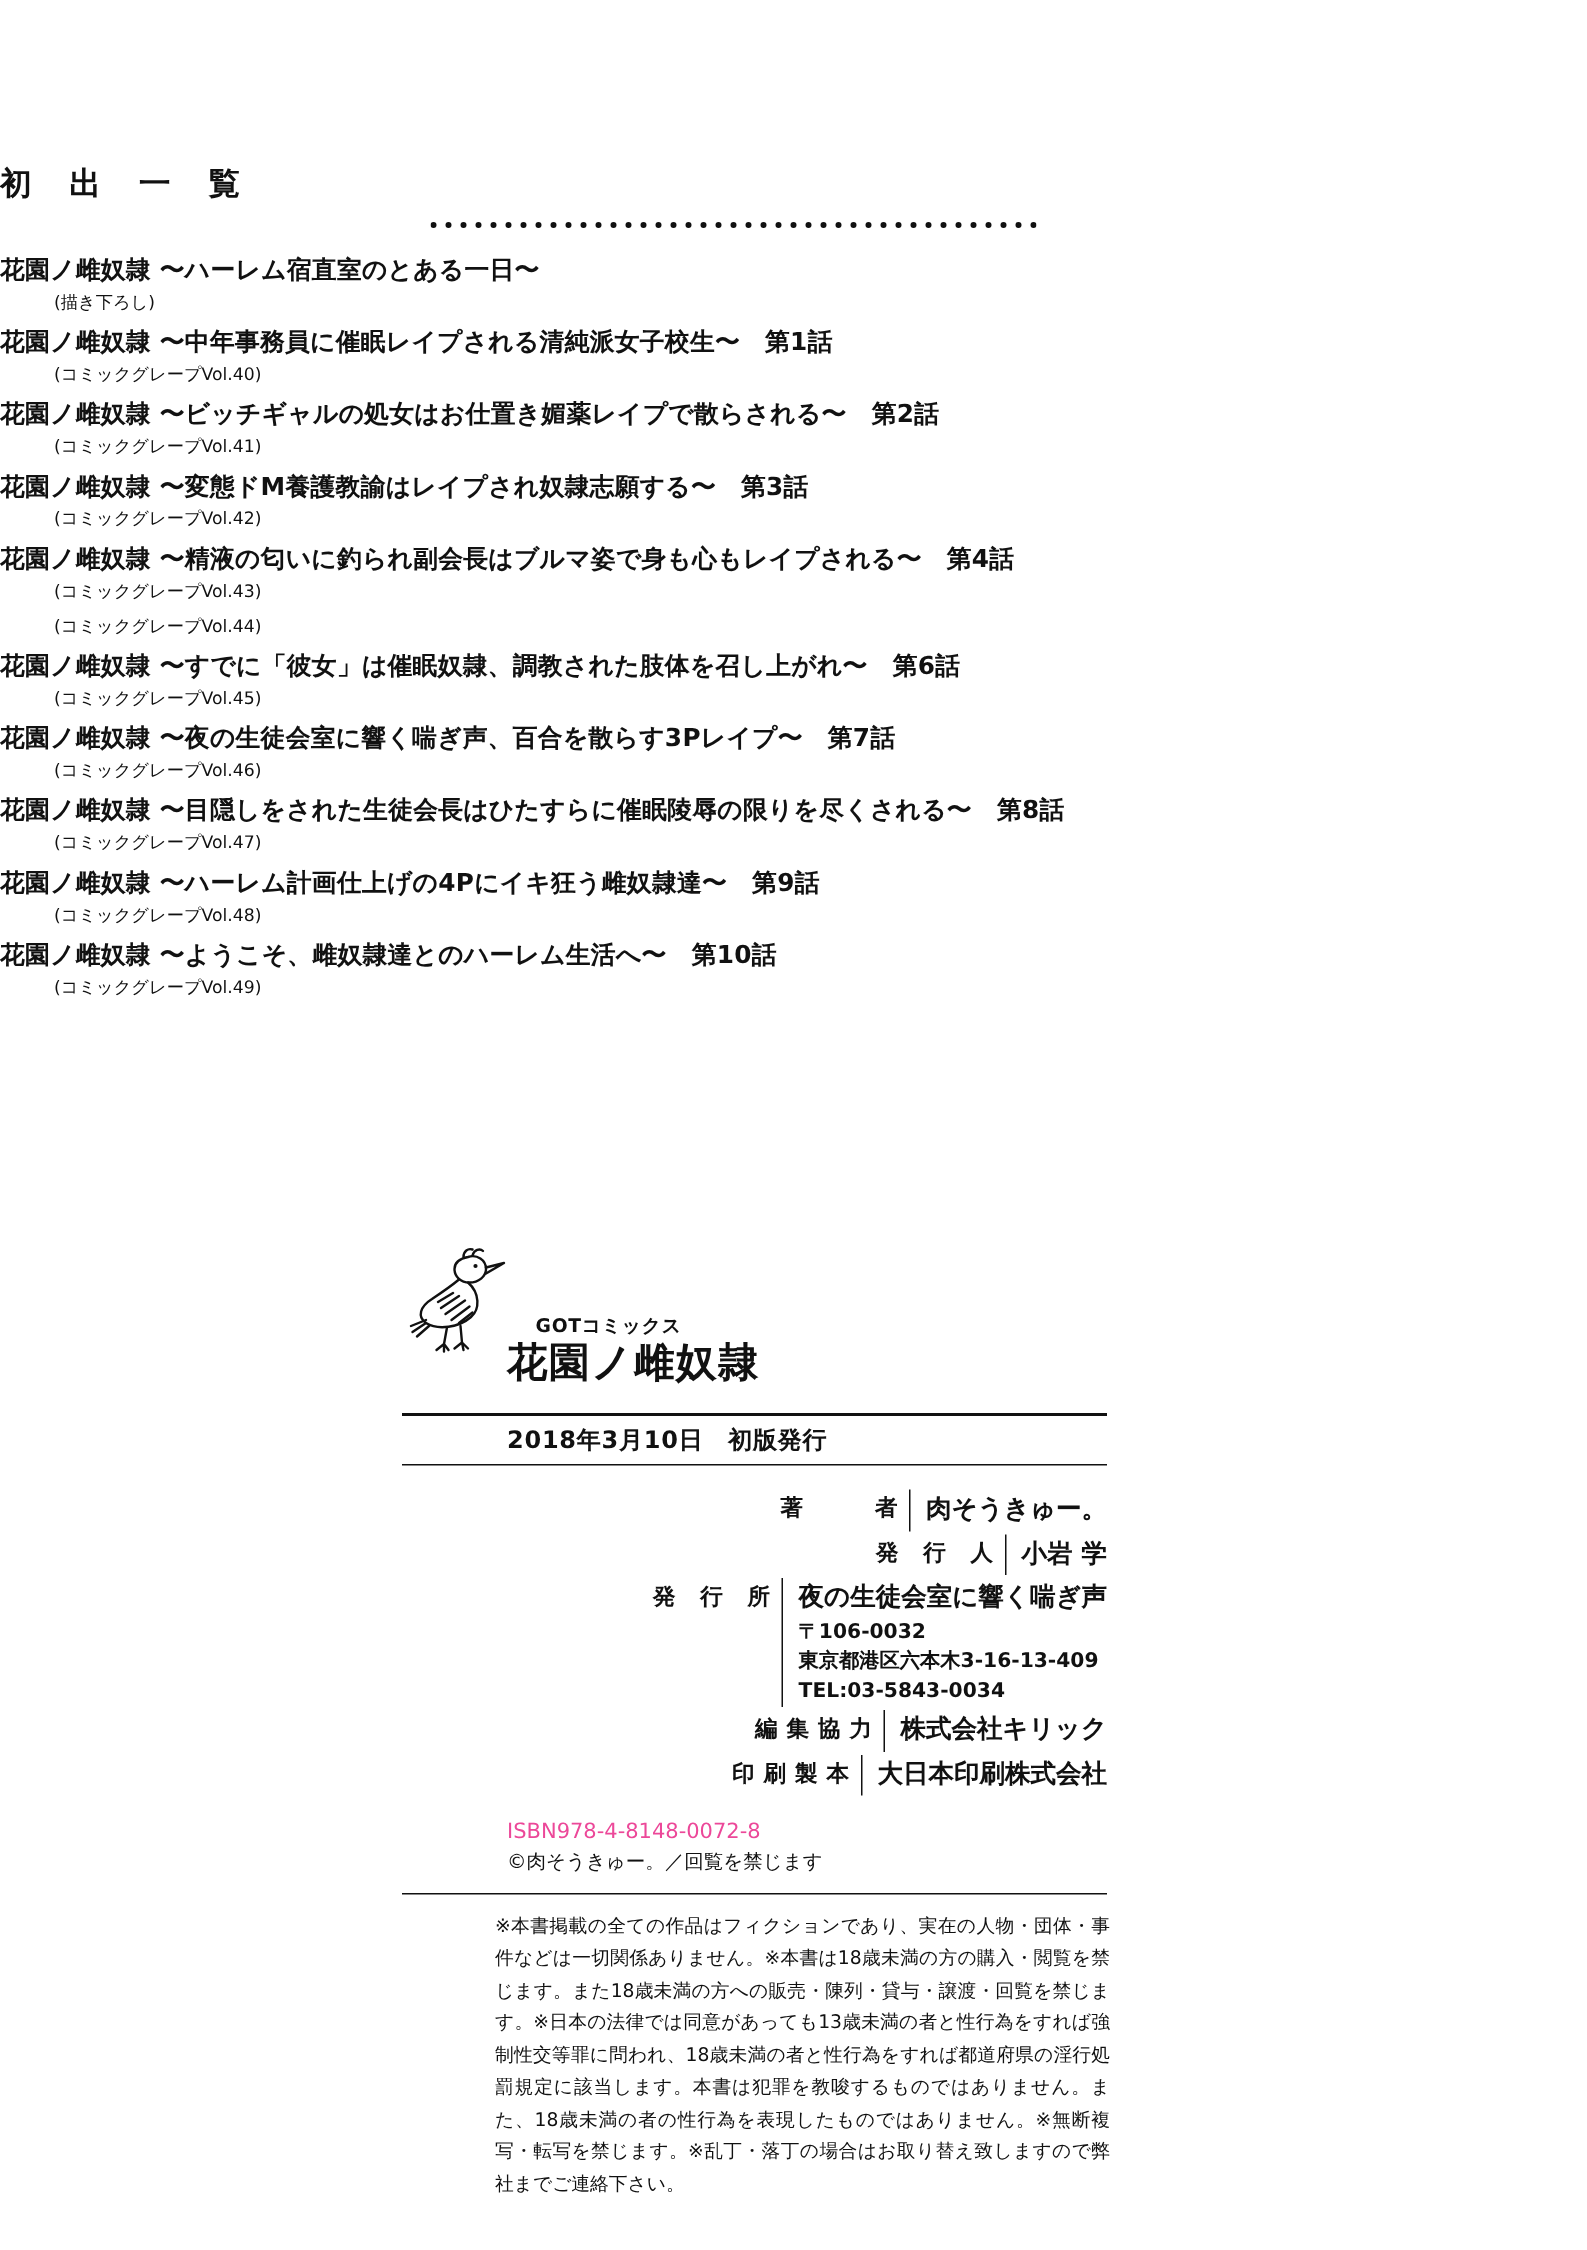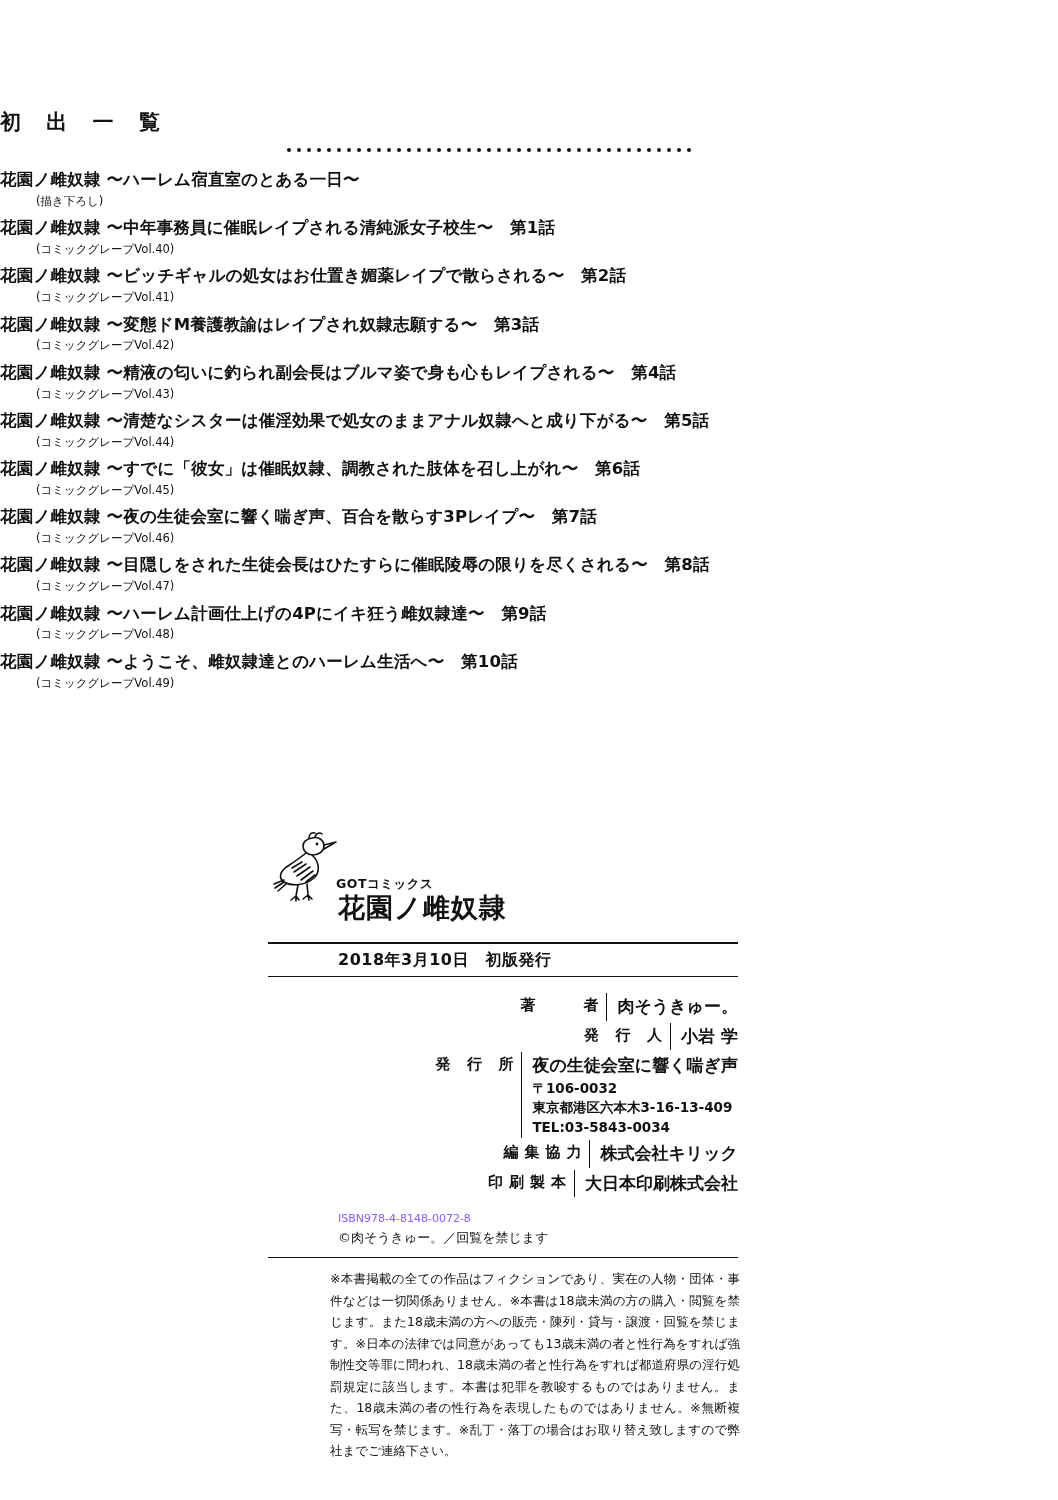--- a/index.html
+++ b/index.html
@@ -73,21 +73,21 @@
   }
   .bird {
     position: absolute;
     left: 0;
     top: 0;
     width: 72px;
     height: 76px;
   }
   .brand {
     position: absolute;
-    left: 68px;
+    left: 89px;
     top: 48px;
     font-size: 12.5px;
     font-weight: 700;
     letter-spacing: 0.5px;
     color: #111;
   }
   .book-title {
     position: absolute;
     left: 70px;
     top: 62px;
@@ -144,22 +144,22 @@
   .credit-value .sub {
     display: block;
     font-size: 13.5px;
     font-weight: 700;
     line-height: 1.45;
   }
 
   .isbn {
     margin-top: 14px;
     padding-left: 70px;
-    font-size: 11px;
-    color: #8b5cf6;
+    font-size: 14px;
+    color: #ec4899;
     line-height: 1.5;
   }
   .copyright {
     padding-left: 70px;
     font-size: 13px;
     color: #111;
     line-height: 1.5;
   }
 
   .rule-bottom {
@@ -245,21 +245,20 @@
     </div>
     <div class="entry">
       <div class="entry-title">花園ノ雌奴隷 〜変態ドM養護教諭はレイプされ奴隷志願する〜　第3話</div>
       <div class="entry-source">(コミックグレープVol.42)</div>
     </div>
     <div class="entry">
       <div class="entry-title">花園ノ雌奴隷 〜精液の匂いに釣られ副会長はブルマ姿で身も心もレイプされる〜　第4話</div>
       <div class="entry-source">(コミックグレープVol.43)</div>
     </div>
     <div class="entry">
-      <div class="entry-title">花園ノ雌奴隷 〜清楚なシスターは催淫効果で処女のままアナル奴隷へと成り下がる〜　第5話</div>
       <div class="entry-source">(コミックグレープVol.44)</div>
     </div>
     <div class="entry">
       <div class="entry-title">花園ノ雌奴隷 〜すでに「彼女」は催眠奴隷、調教された肢体を召し上がれ〜　第6話</div>
       <div class="entry-source">(コミックグレープVol.45)</div>
     </div>
     <div class="entry">
       <div class="entry-title">花園ノ雌奴隷 〜夜の生徒会室に響く喘ぎ声、百合を散らす3Pレイプ〜　第7話</div>
       <div class="entry-source">(コミックグレープVol.46)</div>
     </div>

